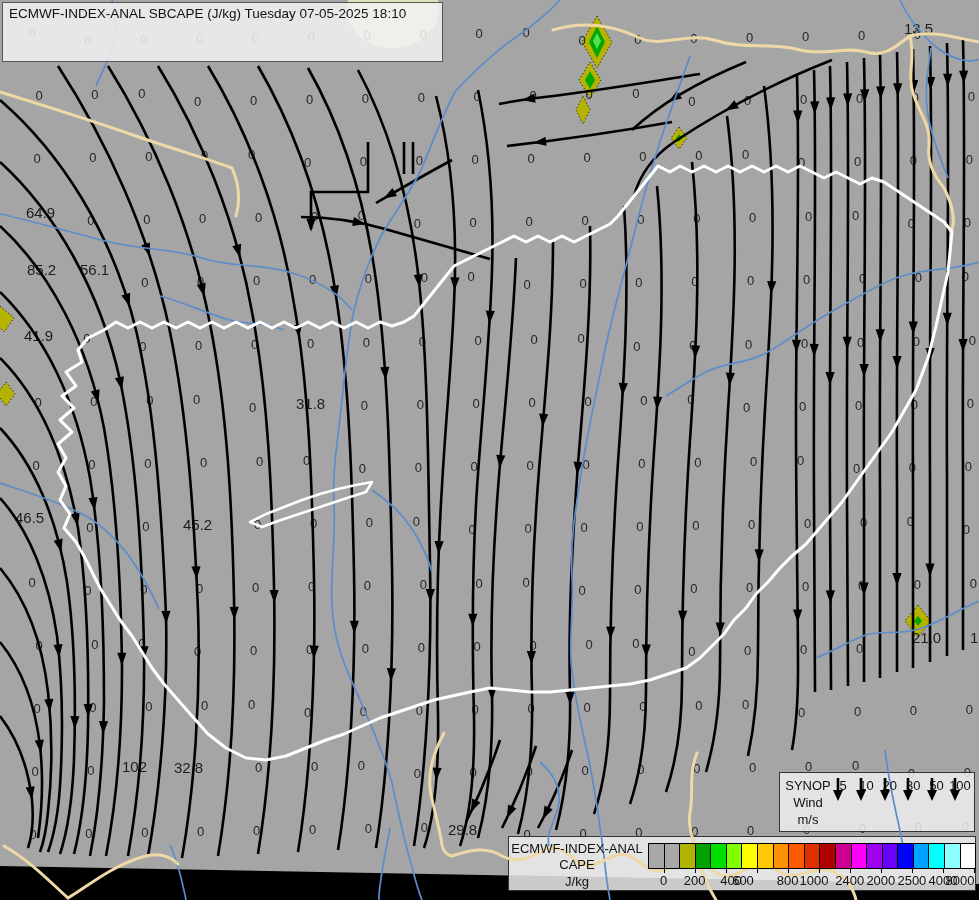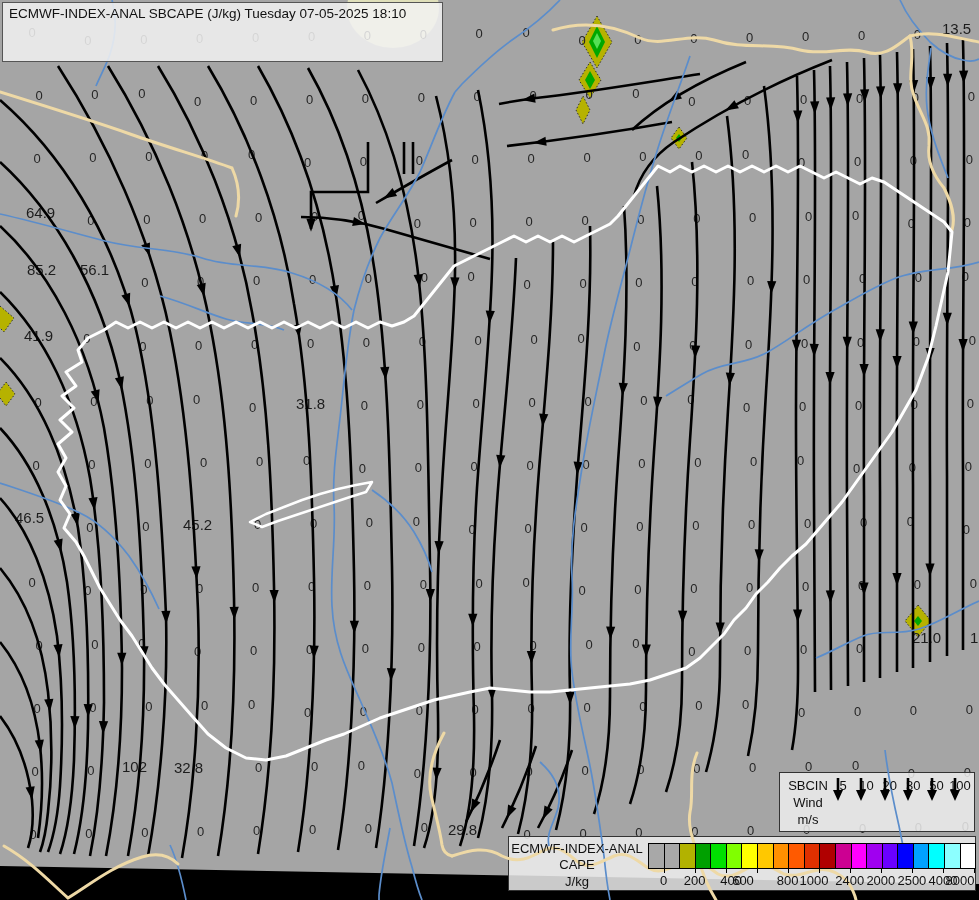--- a/index.html
+++ b/index.html
@@ -62,21 +62,21 @@
       <polygon class="spot-olive" points="918,605 931,621 918,637 905,621"></polygon>
       <polygon class="spot-green" points="918,616 922,621 918,626 914,621"></polygon>
       <polygon class="spot-olive" points="0,306 14,318 4,332 -8,320"></polygon>
       <polygon class="spot-olive" points="6,382 15,394 6,406 -3,394"></polygon>
     </g>
 
     <polygon points="0,866 979,884 979,900 0,900" fill="#000000"></polygon>
   </svg>
 
   <div class="layer" id="labels">
-      <div class="station" style="left: 942px; top: 20px;">13.5</div>
+      <div class="station" style="left: 904px; top: 20px;">13.5</div>
       <div class="station" style="left: 26px; top: 204px;">64.9</div>
       <div class="station" style="left: 27px; top: 261px;">85.2</div>
       <div class="station" style="left: 80px; top: 261px;">56.1</div>
       <div class="station" style="left: 24px; top: 327px;">41.9</div>
       <div class="station" style="left: 15px; top: 509px;">46.5</div>
       <div class="station" style="left: 183px; top: 516px;">45.2</div>
       <div class="station" style="left: 296px; top: 395px;">31.8</div>
       <div class="station" style="left: 122px; top: 758px;">102</div>
       <div class="station" style="left: 174px; top: 759px;">32.8</div>
       <div class="station" style="left: 448px; top: 821px;">29.8</div>
@@ -496,21 +496,21 @@
       <path class="tan" d="M697,753 C688,775 694,795 690,812 C687,830 696,846 700,862 C703,878 710,890 716,900"></path>
       <path class="tan" d="M444,733 C432,755 427,775 431,795 C435,813 440,830 442,845 C443,851 447,855 452,856"></path>
     </g>
     <g>
       <polyline class="wb" points="88,338 78,350 82,362 66,372 76,386 62,396 74,408 60,420 72,432 58,444 66,458 58,472 66,486 60,500 70,514 64,528 76,542 84,556 92,572 100,588 110,604 120,620 132,636 142,652 152,668 164,684 178,700 192,716 208,734 226,748 246,758 266,760 286,756 306,748 326,740 344,734 362,726 380,718 398,712 416,706 434,700 452,696 470,692 490,688 510,690 530,692 550,692 570,690 590,688 610,686 630,684 650,680 668,674 686,668 700,658 712,646 724,634 734,620 746,608 756,594 768,582 780,568 792,556 806,544 818,530 830,516 842,502 852,488 862,474 872,460 882,446 892,432 900,418 908,404 916,390 922,374 928,358 932,342 936,326 940,308 944,290 948,272 950,252 952,232 944,222 932,214 920,206 908,198 896,190 884,182 872,178 860,184 848,178 836,172 824,178 812,172 800,166 788,172 776,166 764,172 752,166 740,172 728,166 716,172 704,166 692,172 680,166 670,172 658,166 650,176 642,186 634,196 626,206 618,216 610,224 598,230 586,236 574,242 562,236 550,242 538,236 526,242 514,236 502,242 490,248 478,254 466,260 454,266 446,276 438,286 430,296 422,306 414,316 404,322 392,326 380,322 368,328 356,322 344,328 332,322 320,328 308,322 296,328 284,322 272,328 260,322 248,328 236,322 224,328 212,322 200,328 188,322 176,328 164,322 152,328 140,322 128,328 116,322 104,330 88,338"></polyline>
       <polyline class="wb" points="250,522 266,514 284,507 302,500 320,494 338,489 356,485 372,482 366,492 350,497 332,503 314,509 296,515 278,521 262,527 250,522" style="stroke-width:2.5px"></polyline>
     </g>
   </svg>
 
   <div class="box-content" id="synop-content">
-    <div class="lab" style="top:6px">SBCIN</div>
+    <div class="lab" style="top:6px">SYNOP</div>
     <div class="lab" style="top:23px">Wind</div>
     <div class="lab" style="top:40px">m/s</div>
     <div id="wind-cols">
         <div class="wind-col" style="left: 52px;">
           <svg width="14" height="26">
             <line x1="7" y1="2" x2="7" y2="15" stroke="#000" stroke-width="2.6"></line>
             <polygon points="2,14 12,14 7,25" fill="#000"></polygon>
           </svg>
           <div class="num">5</div>
         </div>

